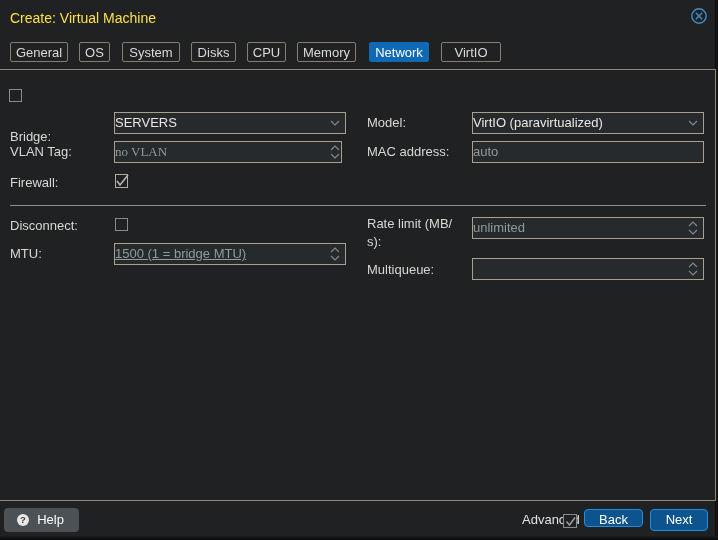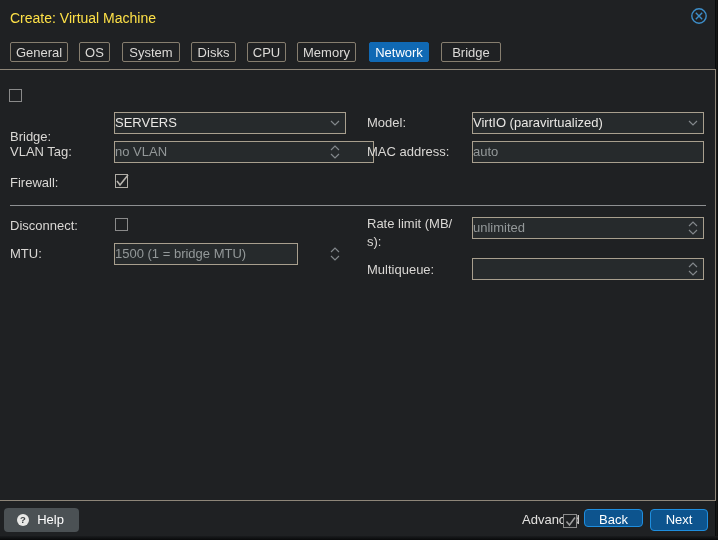--- a/index.html
+++ b/index.html
@@ -34,44 +34,44 @@
     <path d="M4.8 4.8 L11.2 11.2 M11.2 4.8 L4.8 11.2" stroke="#3d8ec9" stroke-width="1.4"></path>
   </svg>
   <div class="tabs">
     <span class="tab" style="left:10px;width:58px;">General</span>
     <span class="tab" style="left:79px;width:31px;">OS</span>
     <span class="tab" style="left:122px;width:58px;">System</span>
     <span class="tab" style="left:191px;width:45px;">Disks</span>
     <span class="tab" style="left:247px;width:39px;">CPU</span>
     <span class="tab" style="left:297px;width:59px;">Memory</span>
     <span class="tab active" style="left:369px;width:60px;">Network</span>
-    <span class="tab" style="left:441px;width:60px;">Bridge</span>
+    <span class="tab" style="left:441px;width:60px;">VirtIO</span>
   </div>
   <div class="panel">
     <div class="sep"></div>
 
     <div class="cb" style="left:9px;top:19px;"></div>
 
     <div class="lbl" style="left:10px;top:59px;">Bridge:</div>
     <div class="fld" style="left:114px;top:42px;width:232px;height:22px;">SERVERS</div>
     <div class="lbl" style="left:367px;top:45px;">Model:</div>
     <div class="fld" style="left:472px;top:42px;width:232px;height:22px;">VirtIO (paravirtualized)</div>
 
     <div class="lbl" style="left:10px;top:74px;">VLAN Tag:</div>
-    <div class="fld dis" style="left:114px;top:71px;width:260px;height:22px;">no VLAN</div>
+    <div class="fld dis" style="left:114px;top:71px;width:228px;height:22px;font-family:Liberation Serif, serif;">no VLAN</div>
     <div class="lbl" style="left:367px;top:74px;">MAC address:</div>
     <div class="fld dis" style="left:472px;top:71px;width:232px;height:22px;">auto</div>
 
     <div class="lbl" style="left:10px;top:105px;">Firewall:</div>
     <div class="cb" style="left:115px;top:104px;height:14px;border-color:#b0ada6;"></div>
 
     <div class="lbl" style="left:10px;top:148px;">Disconnect:</div>
     <div class="cb" style="left:115px;top:148px;"></div>
     <div class="lbl" style="left:10px;top:176px;">MTU:</div>
-    <div class="fld dis" style="left:114px;top:173px;width:184px;height:22px;">1500 (1 = bridge MTU)</div>
+    <div class="fld dis" style="left:114px;top:173px;width:232px;height:22px;text-decoration:underline;">1500 (1 = bridge MTU)</div>
     <div class="lbl" style="left:367px;top:145px;line-height:18px;">Rate limit (MB/<br>s):</div>
     <div class="fld dis" style="left:472px;top:147px;width:232px;height:22px;">unlimited</div>
     <div class="lbl" style="left:367px;top:192px;">Multiqueue:</div>
     <div class="fld dis" style="left:472px;top:188px;width:232px;height:22px;"></div>
 
     <svg class="tri" style="left:329px;top:48px;" width="12" height="10" viewBox="0 0 12 10">
         <path d="M2 3 L6 7 L10 3" fill="none" stroke="#83888c" stroke-width="1.15"></path>
       </svg>
     <svg class="tri" style="left:687px;top:48px;" width="12" height="10" viewBox="0 0 12 10">
         <path d="M2 3 L6 7 L10 3" fill="none" stroke="#83888c" stroke-width="1.15"></path>

